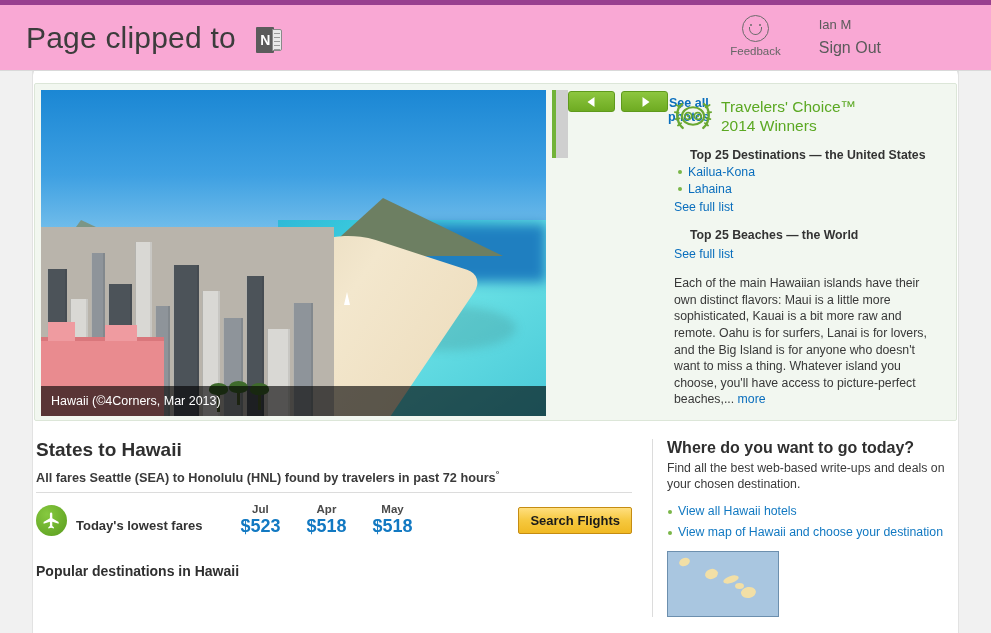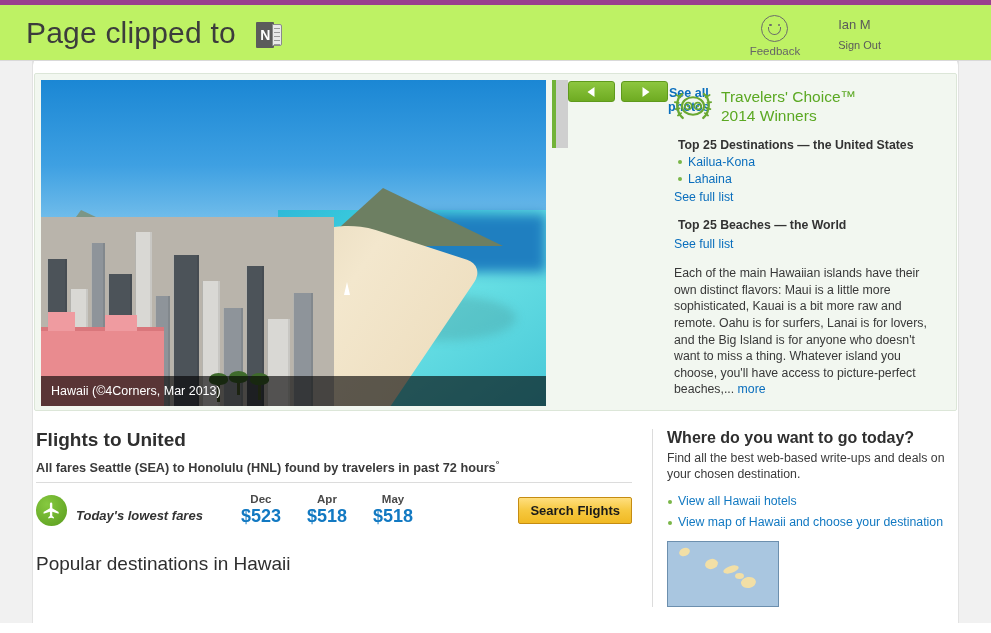--- a/index.html
+++ b/index.html
@@ -15,22 +15,22 @@
 
   
   .purple-bar {
     height: 5px;
     background: #993f8f;
     width: 100%;
   }
 
   
   .clipper-header {
-    height: 56px;
-    background: #bef264;
+    height: 66px;
+    background: #f9a8d4;
     border-bottom: 1px solid #d9d9d9;
     display: flex;
     align-items: center;
     position: relative;
   }
   .clip-title {
     font-size: 30px;
     color: #3c3c3c;
     font-weight: 400;
     margin-left: 26px;
@@ -118,21 +118,21 @@
     color: #666;
     margin-top: 3px;
   }
   .account-block {
     display: flex;
     flex-direction: column;
     gap: 7px;
     padding-top: 4px;
   }
   .account-name { font-size: 13px; color: #5a5a5a; }
-  .sign-out { font-size: 11px; color: #5a5a5a; cursor: pointer; }
+  .sign-out { font-size: 16px; color: #5a5a5a; cursor: pointer; }
 
   
   .page-wrap {
     position: relative;
     height: 562px;
     background: #ffffff;
   }
   .page-shadow {
     position: absolute;
     left: 0; top: 0; right: 0; height: 4px;
@@ -420,21 +420,21 @@
   .tc-title {
     font-size: 15.5px;
     font-weight: normal;
     color: #5ba822;
     line-height: 1.2;
   }
   .tc-sub {
     font-size: 12.3px;
     font-weight: bold;
     color: #333;
-    margin: 0 0 2px 4px;
+    margin: 0 0 2px 16px;
   }
   ul.tc-list { list-style: none; margin: 0 0 0 2px; padding: 0; }
   ul.tc-list li {
     font-size: 12.3px;
     color: #0a6ebd;
     padding-left: 12px;
     position: relative;
     line-height: 16.5px;
     cursor: pointer;
   }
@@ -503,21 +503,20 @@
     flex: none;
     margin-bottom: 1px;
   }
   .plane-badge svg { position: absolute; left: 6px; top: 6px; }
   .fares-label {
     font-size: 13px;
     font-weight: bold;
     color: #333;
     margin-left: 9px;
     margin-bottom: 4px;
-    font-style: italic;
   }
   .month-col {
     text-align: center;
     margin-left: 26px;
   }
   .month-col:first-of-type { margin-left: 38px; }
   .month-name {
     font-size: 11.5px;
     font-weight: bold;
     color: #4a4a4a;
@@ -537,22 +536,22 @@
     font-weight: bold;
     color: #1a1a1a;
     background: linear-gradient(to bottom, #ffdf7e 0%, #f6c83f 50%, #f0b923 100%);
     border: 1px solid #c58c12;
     border-radius: 2px;
     cursor: pointer;
     font-family: "Liberation Sans", sans-serif;
   }
 
   h2.pop-title {
-    font-size: 19px;
-    font-weight: normal;
+    font-size: 14px;
+    font-weight: bold;
     color: #2f2f2f;
     margin: 26px 0 20px 2px;
   }
 
   
   h3.right-title {
     font-size: 16px;
     font-weight: bold;
     color: #2f2f2f;
     margin: 0 0 4px 0;
@@ -741,34 +740,34 @@
         <p class="tc-sub">Top 25 Beaches — the World</p>
         <span class="see-full">See full list</span>
 
         <p class="tc-desc"><span>Each of the main Hawaiian islands have their own distinct flavors: Maui is a little more sophisticated, Kauai is a bit more raw and remote. Oahu is for surfers, Lanai is for lovers, and the Big Island is for anyone who doesn't want to miss a thing. Whatever island you choose, you'll have access to picture-perfect beaches,...</span> <span class="more">more</span></p>
       </div>
     </div>
 
     <div class="lower">
 
       <div class="col-left">
-        <h2 class="sec-title">Flights to United</h2>
+        <h2 class="sec-title">States to Hawaii</h2>
         <p class="fares-sub"><span>All fares Seattle (SEA) to Honolulu (HNL) found by travelers in past 72 hours</span><sup>°</sup></p>
         <div class="hr"></div>
 
         <div class="fares-row">
           <span class="plane-badge">
             <svg width="19" height="19" viewBox="0 0 24 24">
                 <path fill="#ffffff" d="M21 16v-2l-8-5V3.5A1.5 1.5 0 0 0 11.5 2 1.5 1.5 0 0 0 10 3.5V9l-8 5v2l8-2.5V19l-2 1.5V22l3.5-1 3.5 1v-1.5L13 19v-5.5z"></path>
               </svg>
           </span>
           <span class="fares-label">Today's lowest fares</span>
 
           <div class="month-col">
-            <div class="month-name">Dec</div>
+            <div class="month-name">Jul</div>
             <div class="month-price">$523</div>
           </div>
           <div class="month-col">
             <div class="month-name">Apr</div>
             <div class="month-price">$518</div>
           </div>
           <div class="month-col">
             <div class="month-name">May</div>
             <div class="month-price">$518</div>
           </div>

